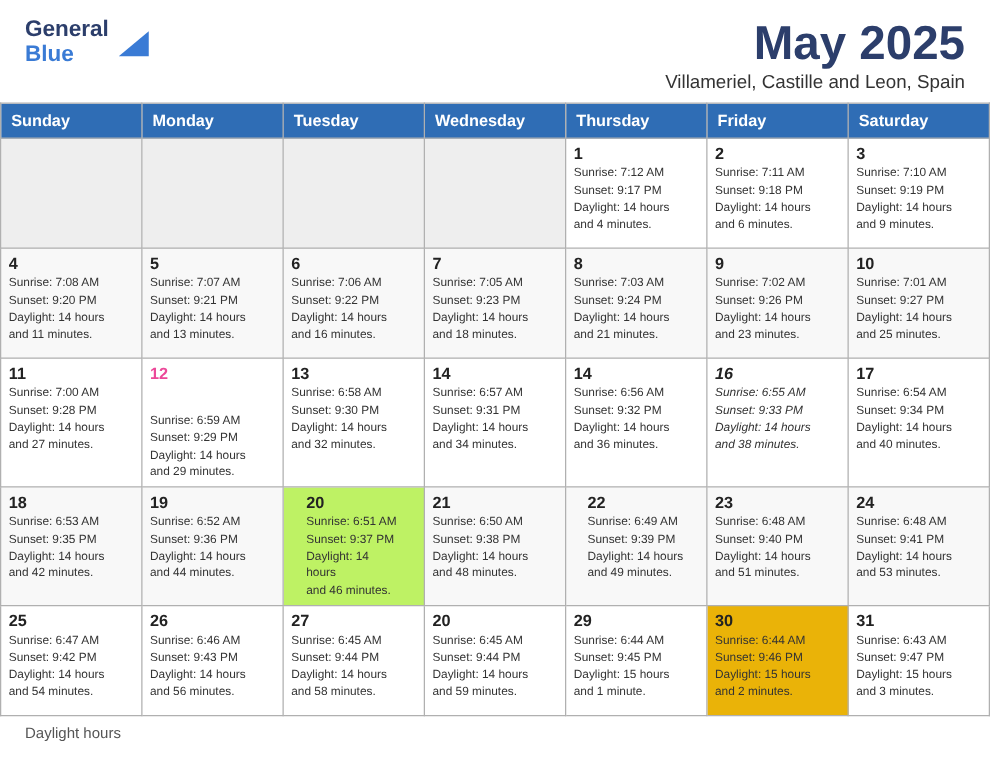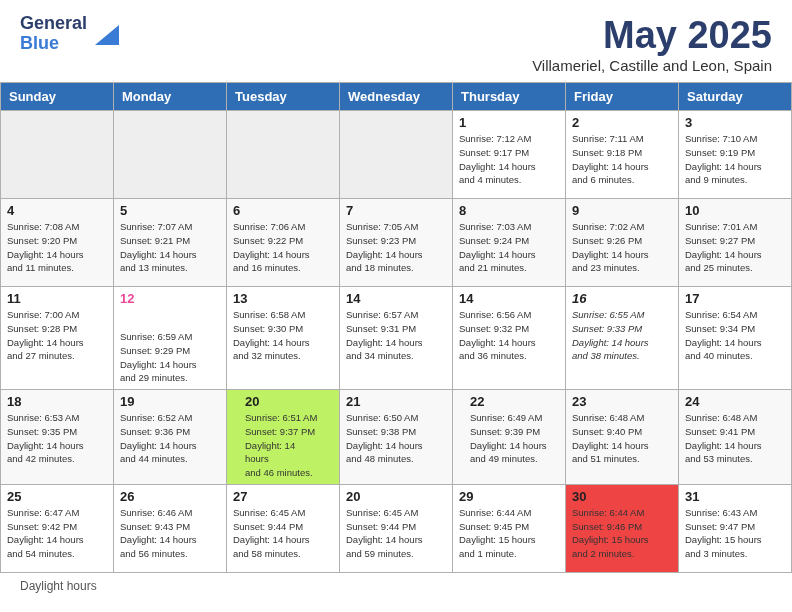--- a/index.html
+++ b/index.html
@@ -248,21 +248,21 @@
 Daylight: 14 hours
 and 59 minutes.</div>
           </td>
           <td style="vertical-align: top; border: 1px solid rgb(176, 176, 176); padding: 4px 6px; height: 88px; background: rgb(255, 255, 255); font-family: Arial, sans-serif;">
             <div style="font-size: 13px; font-weight: bold; color: rgb(34, 34, 34); margin-bottom: 2px;">29</div>
             <div style="font-size: 9.5px; color: rgb(51, 51, 51); line-height: 1.45; white-space: pre-line;">Sunrise: 6:44 AM
 Sunset: 9:45 PM
 Daylight: 15 hours
 and 1 minute.</div>
           </td>
-          <td style="vertical-align: top; border: 1px solid rgb(176, 176, 176); padding: 4px 6px; height: 88px; background: #ef4444; font-family: Arial, sans-serif;">
+          <td style="vertical-align: top; border: 1px solid rgb(176, 176, 176); padding: 4px 6px; height: 88px; background: #eab308; font-family: Arial, sans-serif;">
             <div style="font-size: 13px; font-weight: bold; color: rgb(34, 34, 34); margin-bottom: 2px;">30</div>
             <div style="font-size: 9.5px; color: rgb(51, 51, 51); line-height: 1.45; white-space: pre-line;">Sunrise: 6:44 AM
 Sunset: 9:46 PM
 Daylight: 15 hours
 and 2 minutes.</div>
           </td>
           <td style="vertical-align: top; border: 1px solid rgb(176, 176, 176); padding: 4px 6px; height: 88px; background: rgb(255, 255, 255); font-family: Arial, sans-serif;">
             <div style="font-size: 13px; font-weight: bold; color: rgb(34, 34, 34); margin-bottom: 2px;">31</div>
             <div style="font-size: 9.5px; color: rgb(51, 51, 51); line-height: 1.45; white-space: pre-line;">Sunrise: 6:43 AM
 Sunset: 9:47 PM

